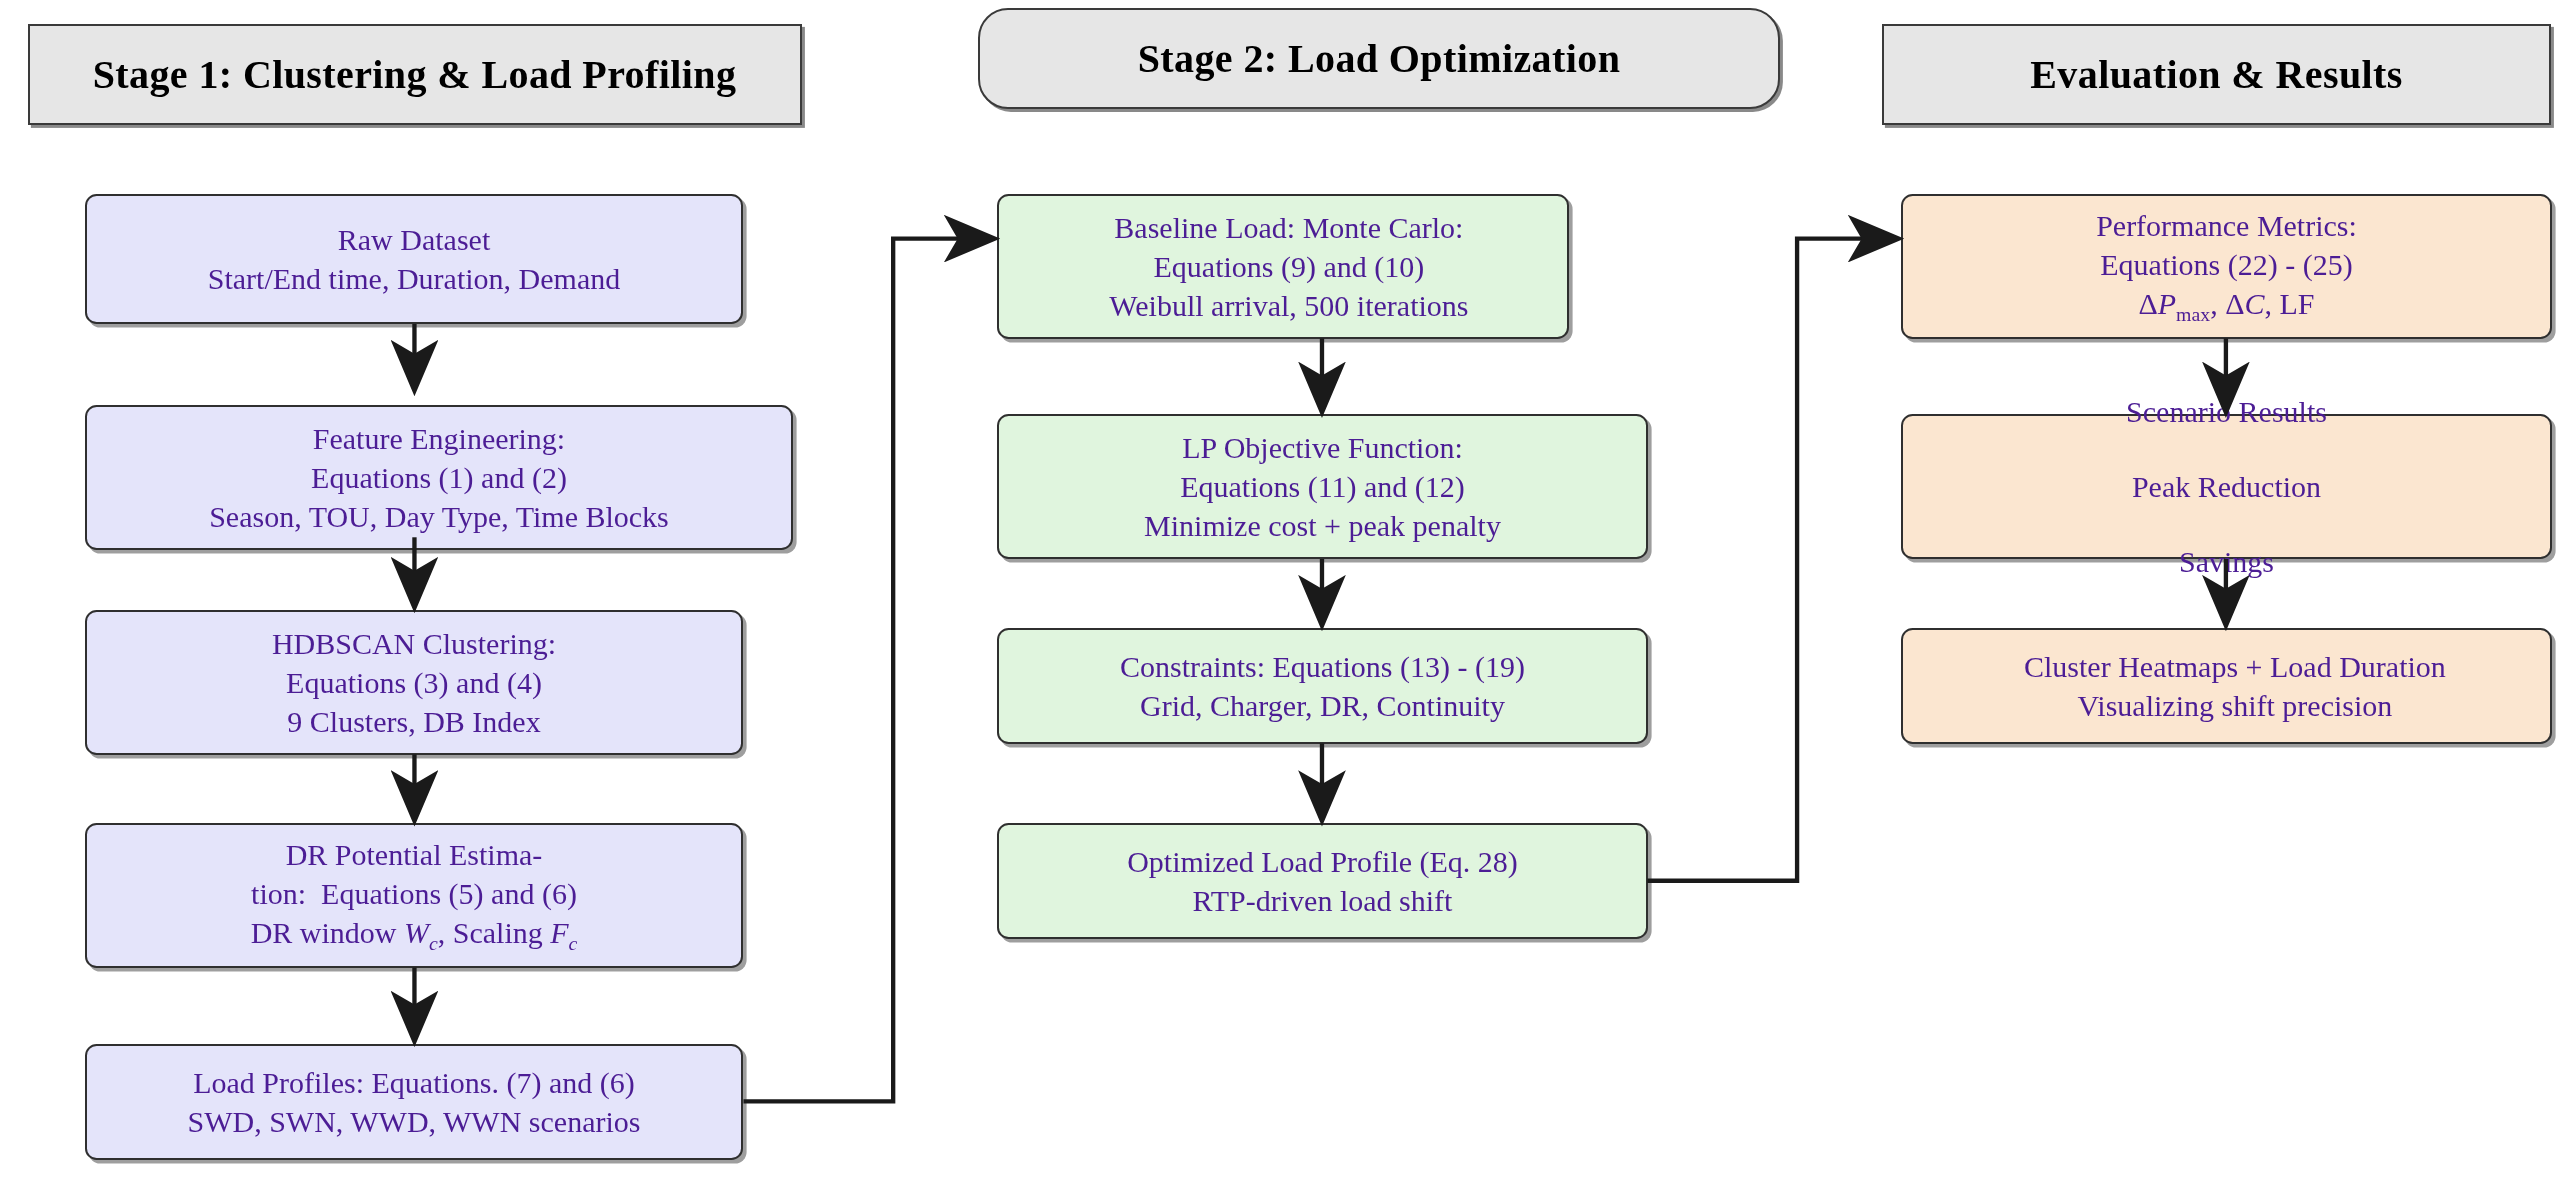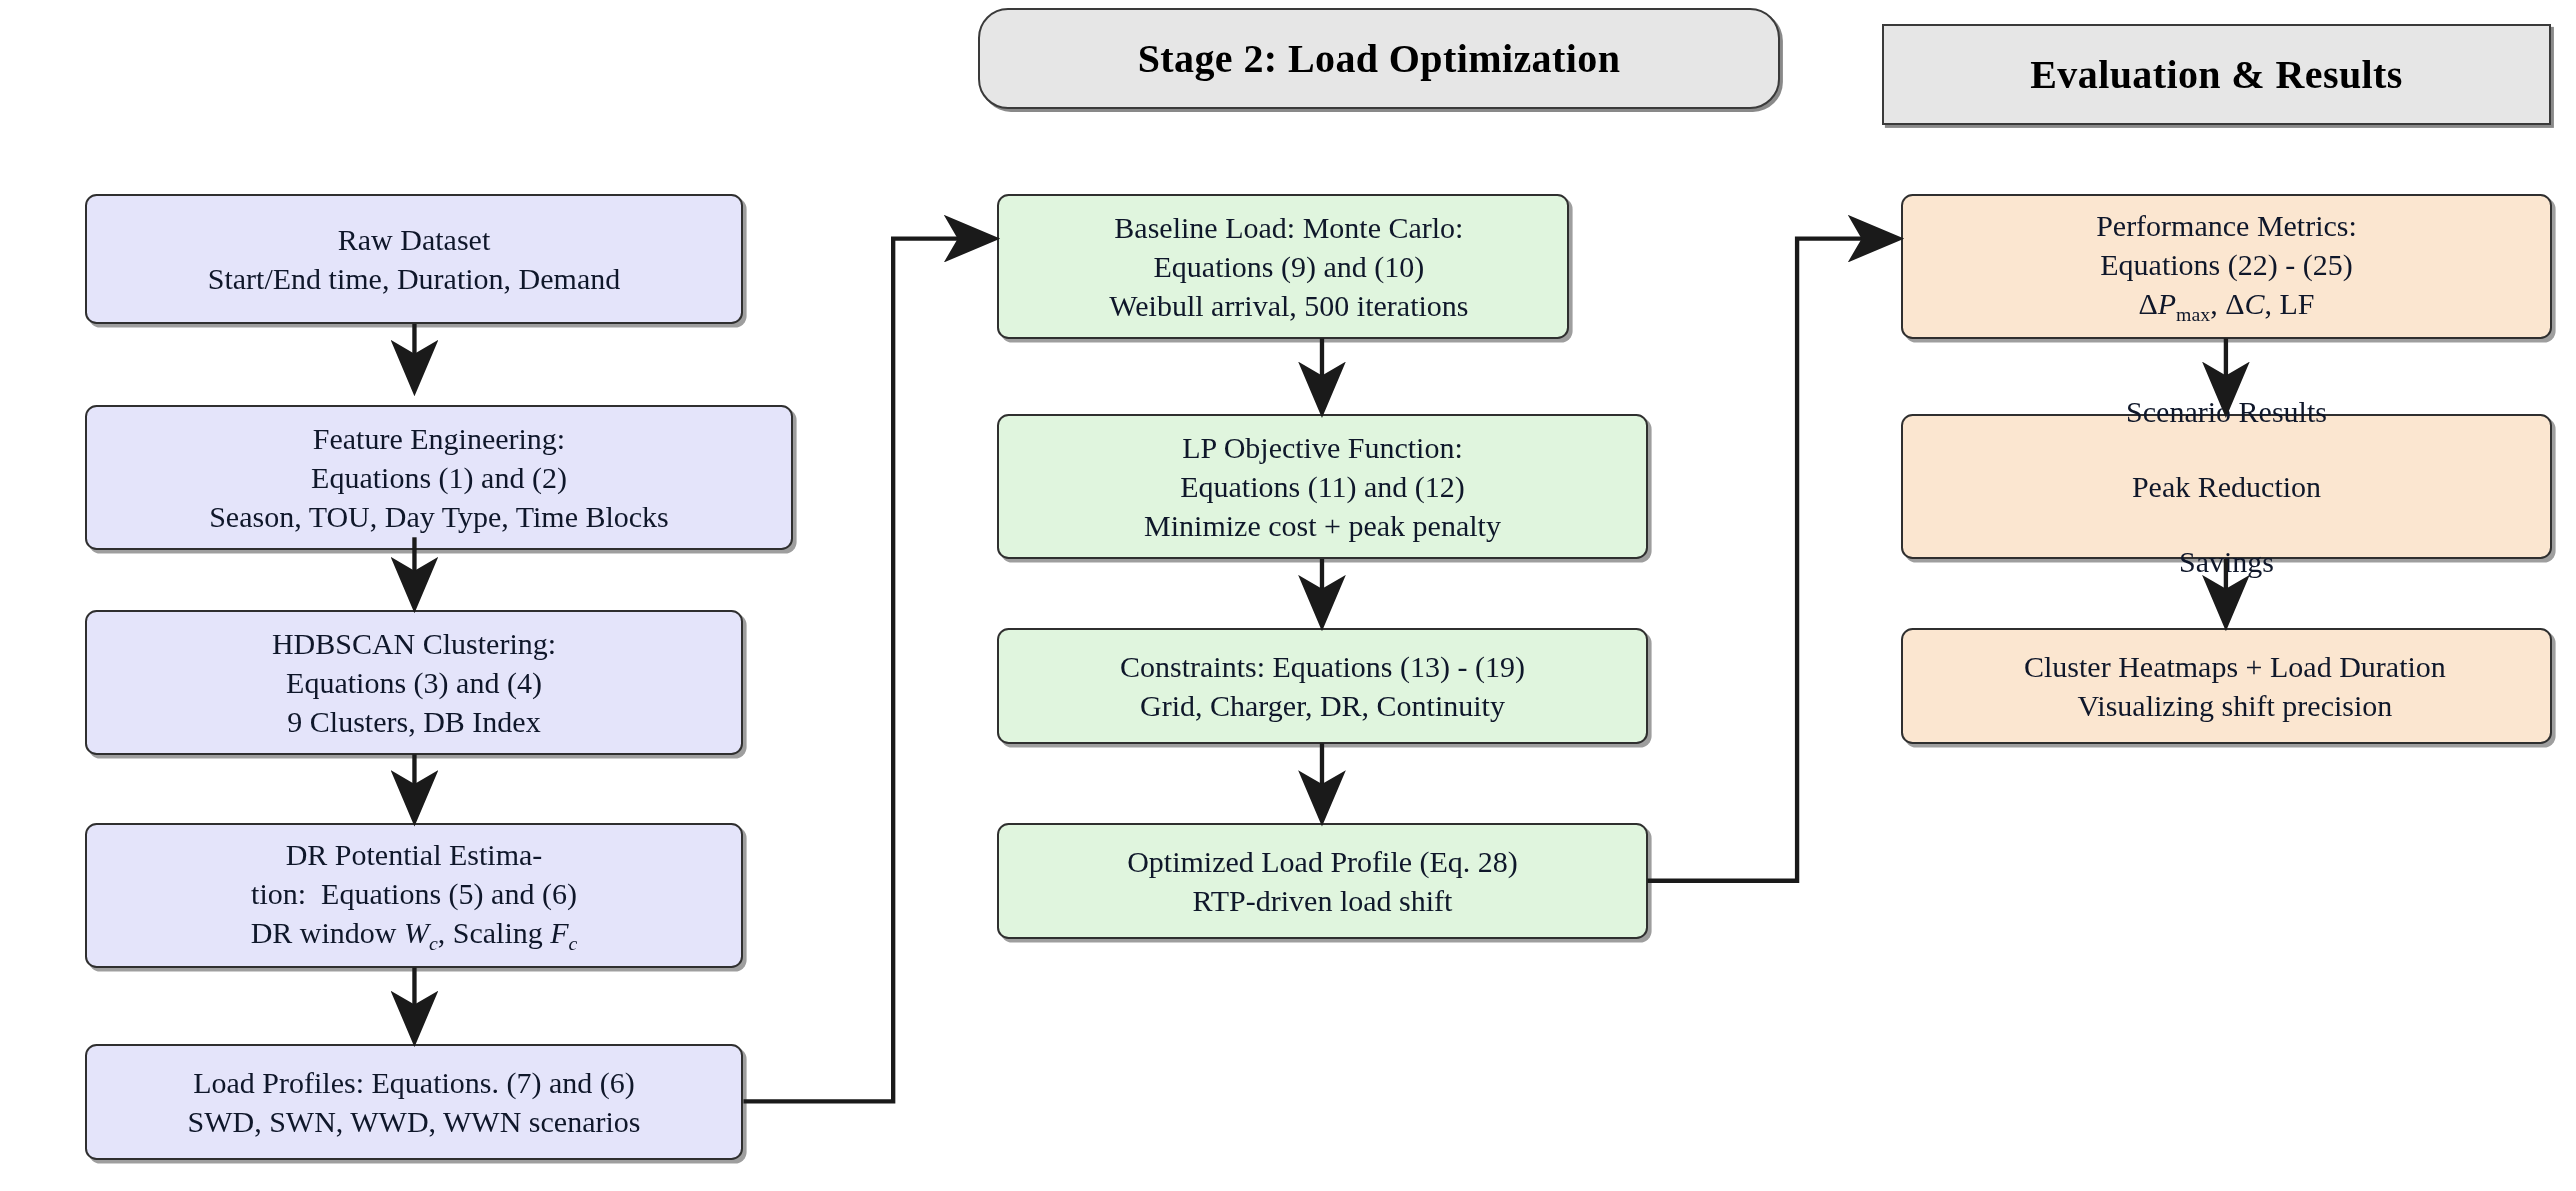--- a/index.html
+++ b/index.html
@@ -41,21 +41,21 @@
     position: absolute;
     box-sizing: border-box;
     border: 2.2px solid #2f2f2f;
     border-radius: 11.6px;
     box-shadow: 3.6px 3.6px 0 rgba(40,40,40,0.45);
     display: flex;
     flex-direction: column;
     align-items: center;
     justify-content: center;
     text-align: center;
-    color: #0f172a;
+    color: #4c1d95;
     font-size: 30px;
     line-height: 1.30;
     padding: 4.3px 7.2px;
   }
   .node .ln { display: block; white-space: nowrap; }
 
   .blue   { background: #e4e4fa; }
   .green  { background: #e0f5de; }
   .orange { background: #fbe6d0; }
 
@@ -69,20 +69,23 @@
     width: 2576px;
     height: 1191px;
     pointer-events: none;
   }
 </style>
 </head>
 <body>
 
 <div id="canvas">
 
+  <div class="hdr" style="left:27.5px; top:24px; width:774px; height:101px;">
+    <span>Stage 1:  Clustering &amp; Load Profiling</span>
+  </div>
 
   <div class="hdr" style="left:978px; top:8px; width:802px; height:101px;border-radius:30px;">
     <span>Stage 2:  Load Optimization</span>
   </div>
 
   <div class="hdr" style="left:1882px; top:24px; width:669px; height:101px;">
     <span>Evaluation &amp; Results</span>
   </div>
 
   <div class="node blue" style="left:85px; top:194px; width:658px; height:130px;">

